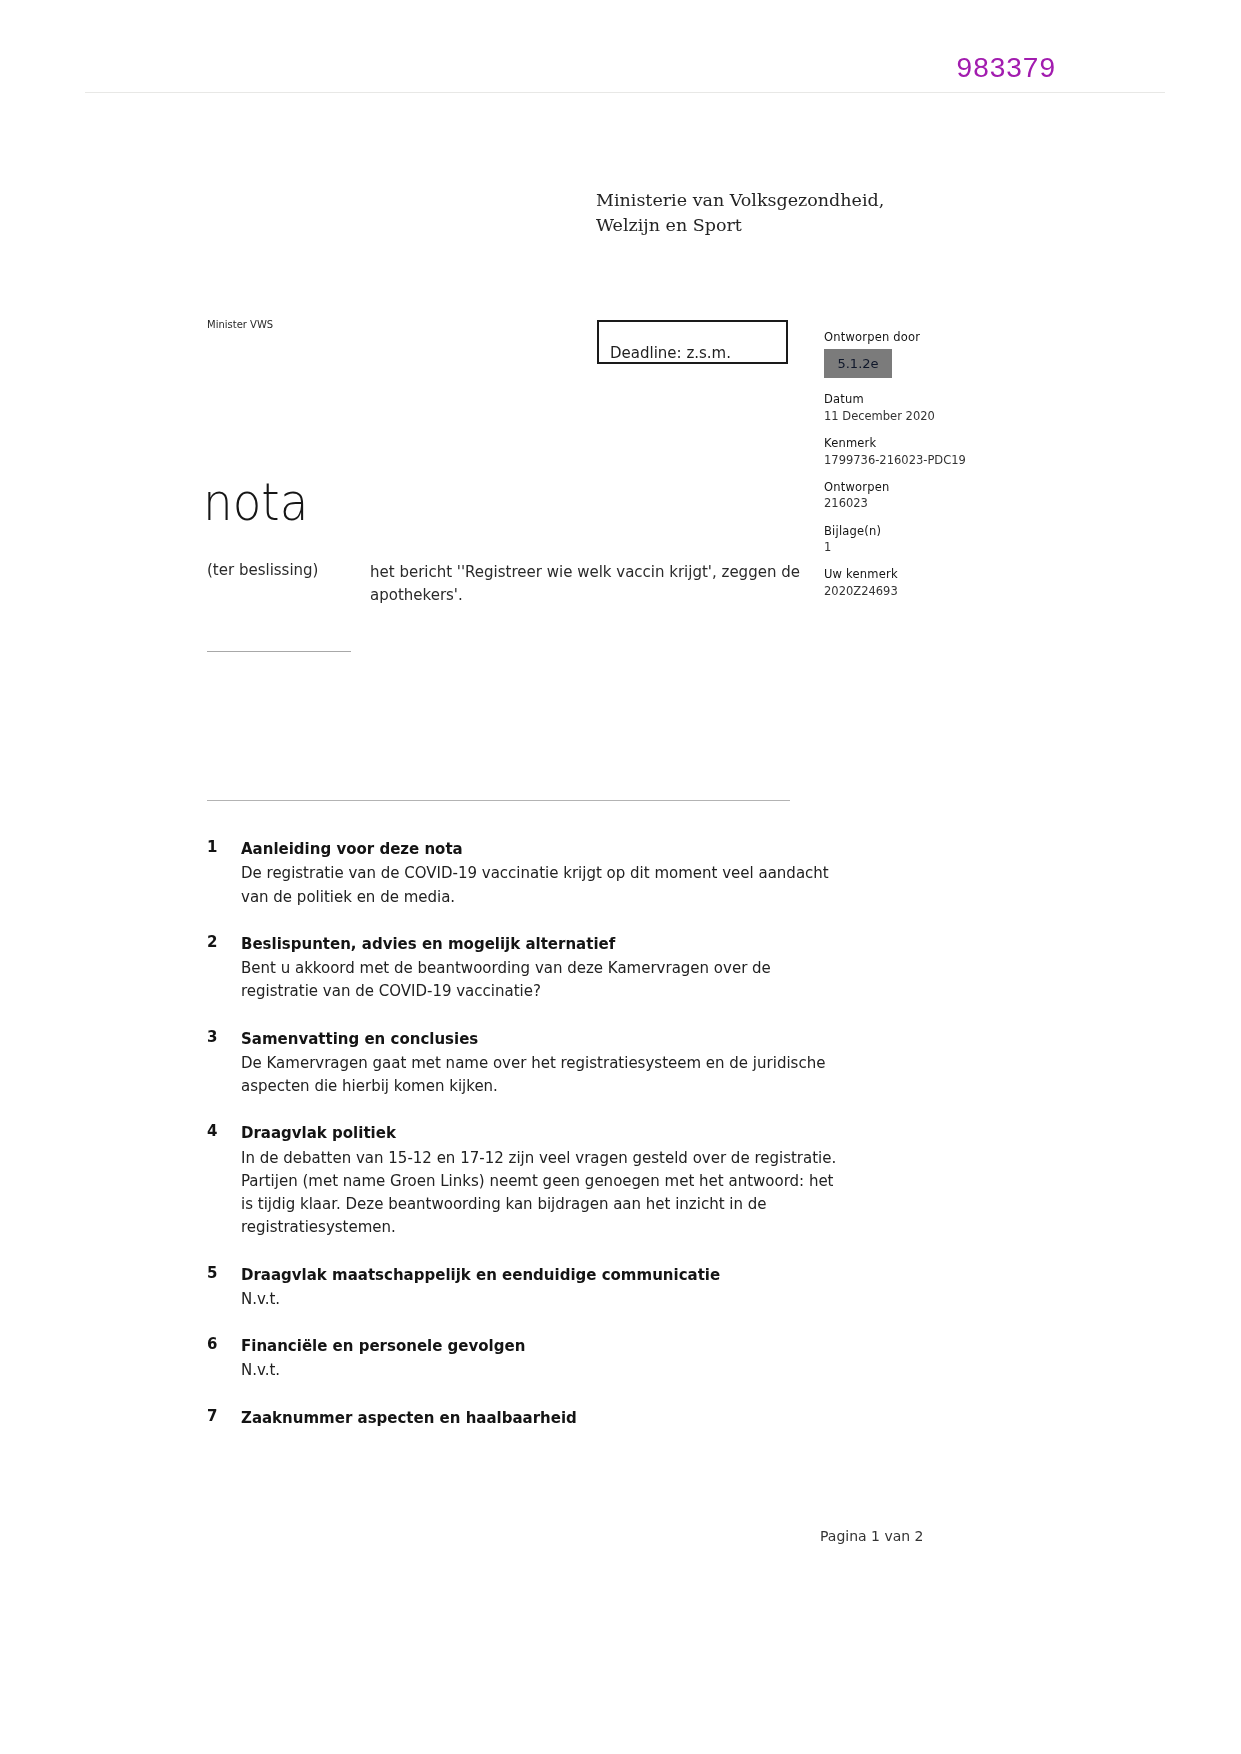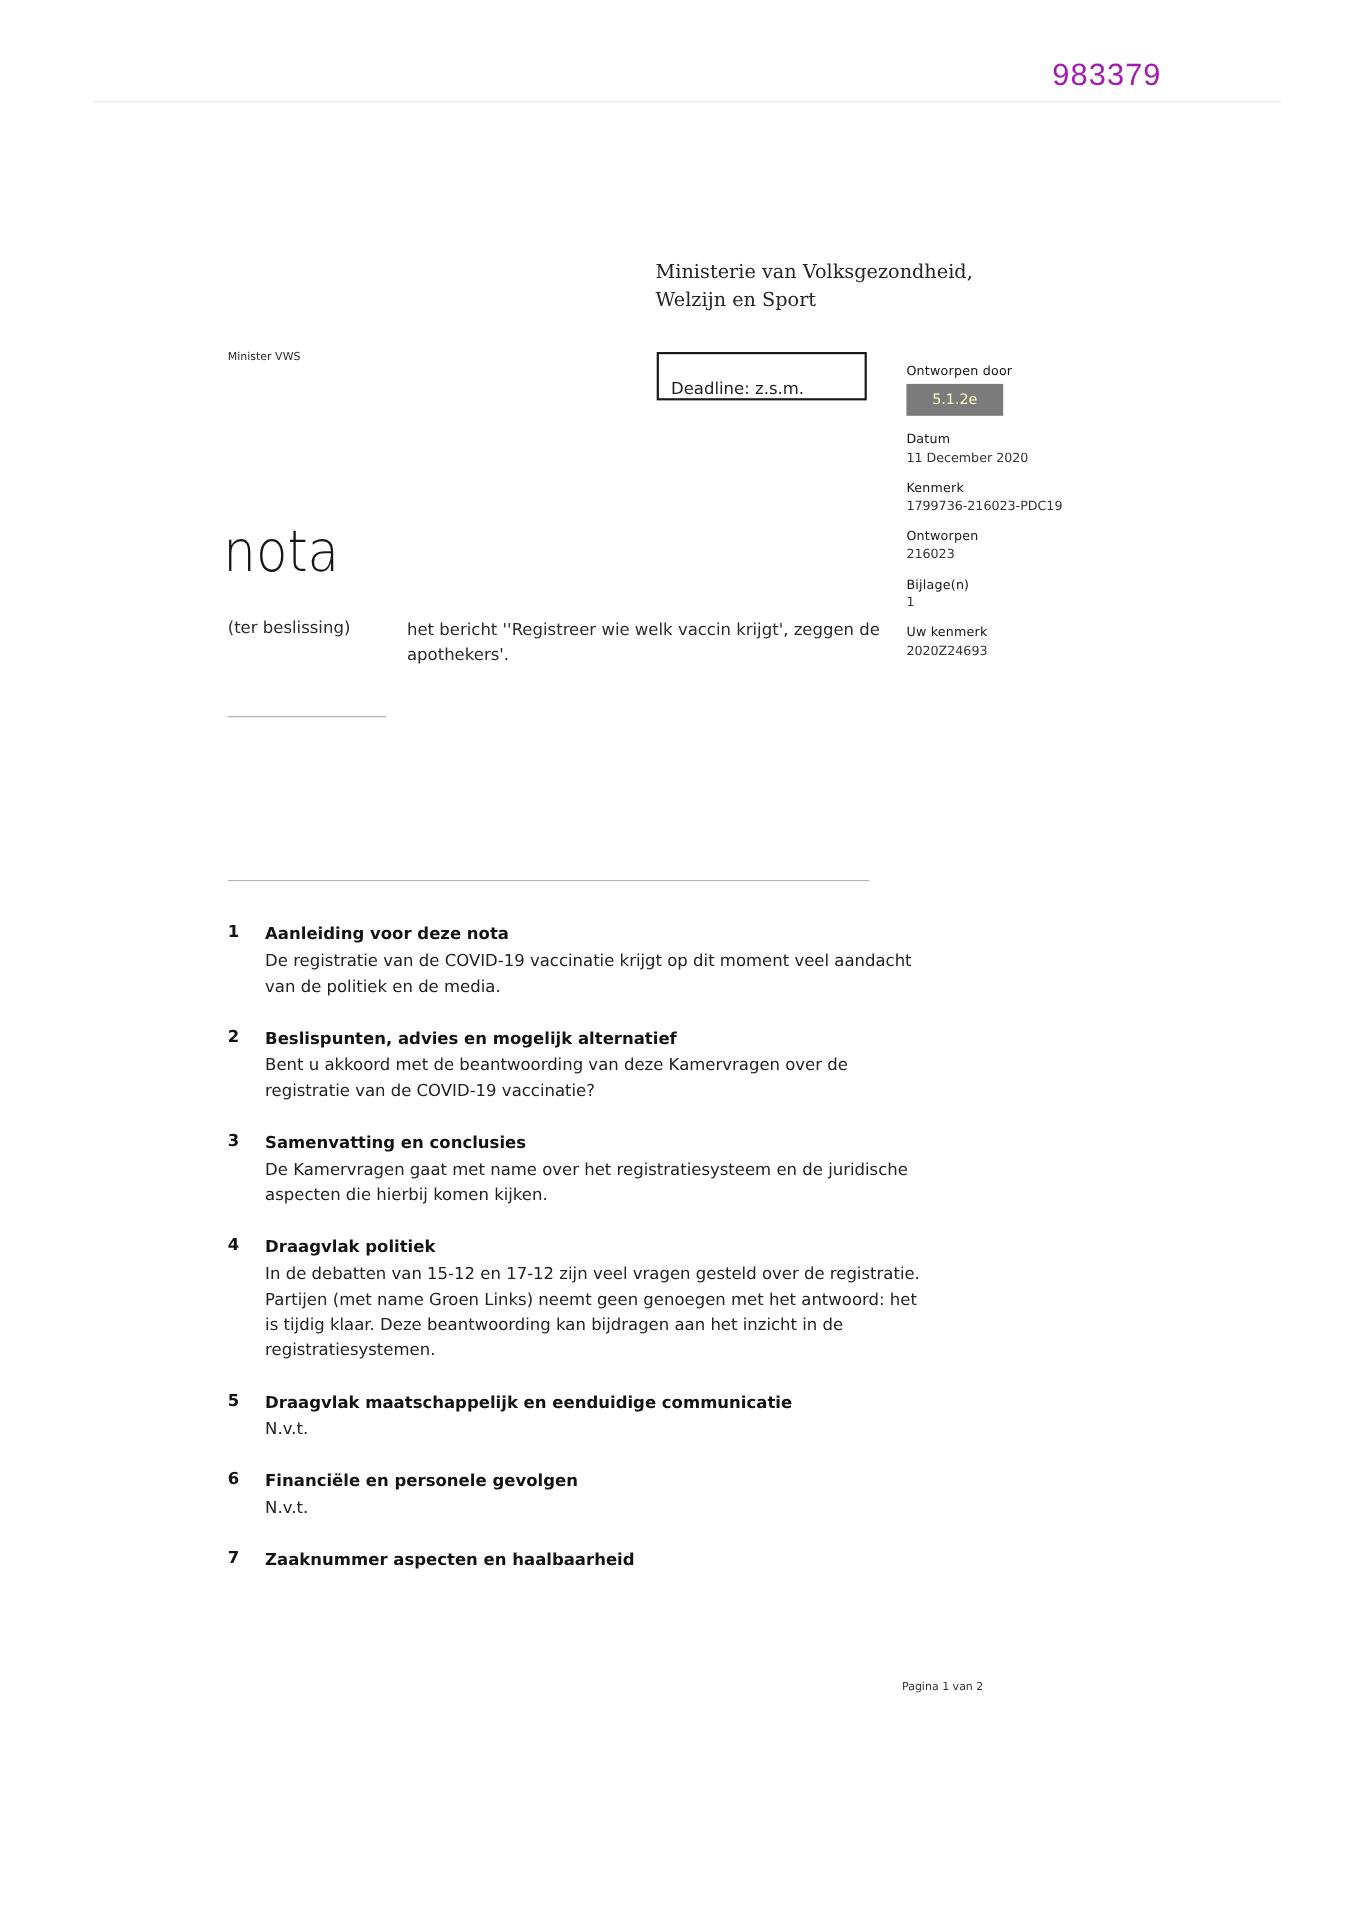--- a/index.html
+++ b/index.html
@@ -35,21 +35,20 @@
   }
   .ministry {
     position: absolute;
     top: 188px;
     left: 596px;
     font-family: "DejaVu Serif", serif;
     font-size: 17.5px;
     line-height: 1.4;
     color: #242424;
     width: 300px;
-    margin-top: 48px;
   }
   .addressee {
     position: absolute;
     top: 319px;
     left: 207px;
     font-size: 10px;
     color: #2a2a2a;
   }
   .deadline-box {
     position: absolute;
@@ -73,24 +72,24 @@
     font-size: 11.5px;
     line-height: 1.25;
   }
   .meta-label {
     font-weight: normal;
     color: #141414;
     margin-bottom: 2px;
     letter-spacing: 0.2px;
   }
   .redaction-box {
-    width: 88px;
+    width: 68px;
     height: 29px;
     background: #7b7b7b;
-    color: #fef9c3;
+    color: #0f172a;
     display: flex;
     align-items: center;
     justify-content: center;
     font-size: 13px;
     margin: 5px 0 14px 0;
   }
   .meta-field { margin-bottom: 13px; }
   .meta-value { color: #333; white-space: nowrap; }
   .nota-title {
     position: absolute;
@@ -161,21 +160,21 @@
   }
   .section-heading {
     font-weight: bold;
     color: #141414;
     margin-bottom: 1px;
   }
   .footer-page {
     position: absolute;
     top: 1528px;
     left: 820px;
-    font-size: 10px;
+    font-size: 14px;
     color: #333;
     text-align: center;
   }
 </style>
 </head>
 <body>
 
 <div class="page">
 
   <div class="doc-number">983379</div>

